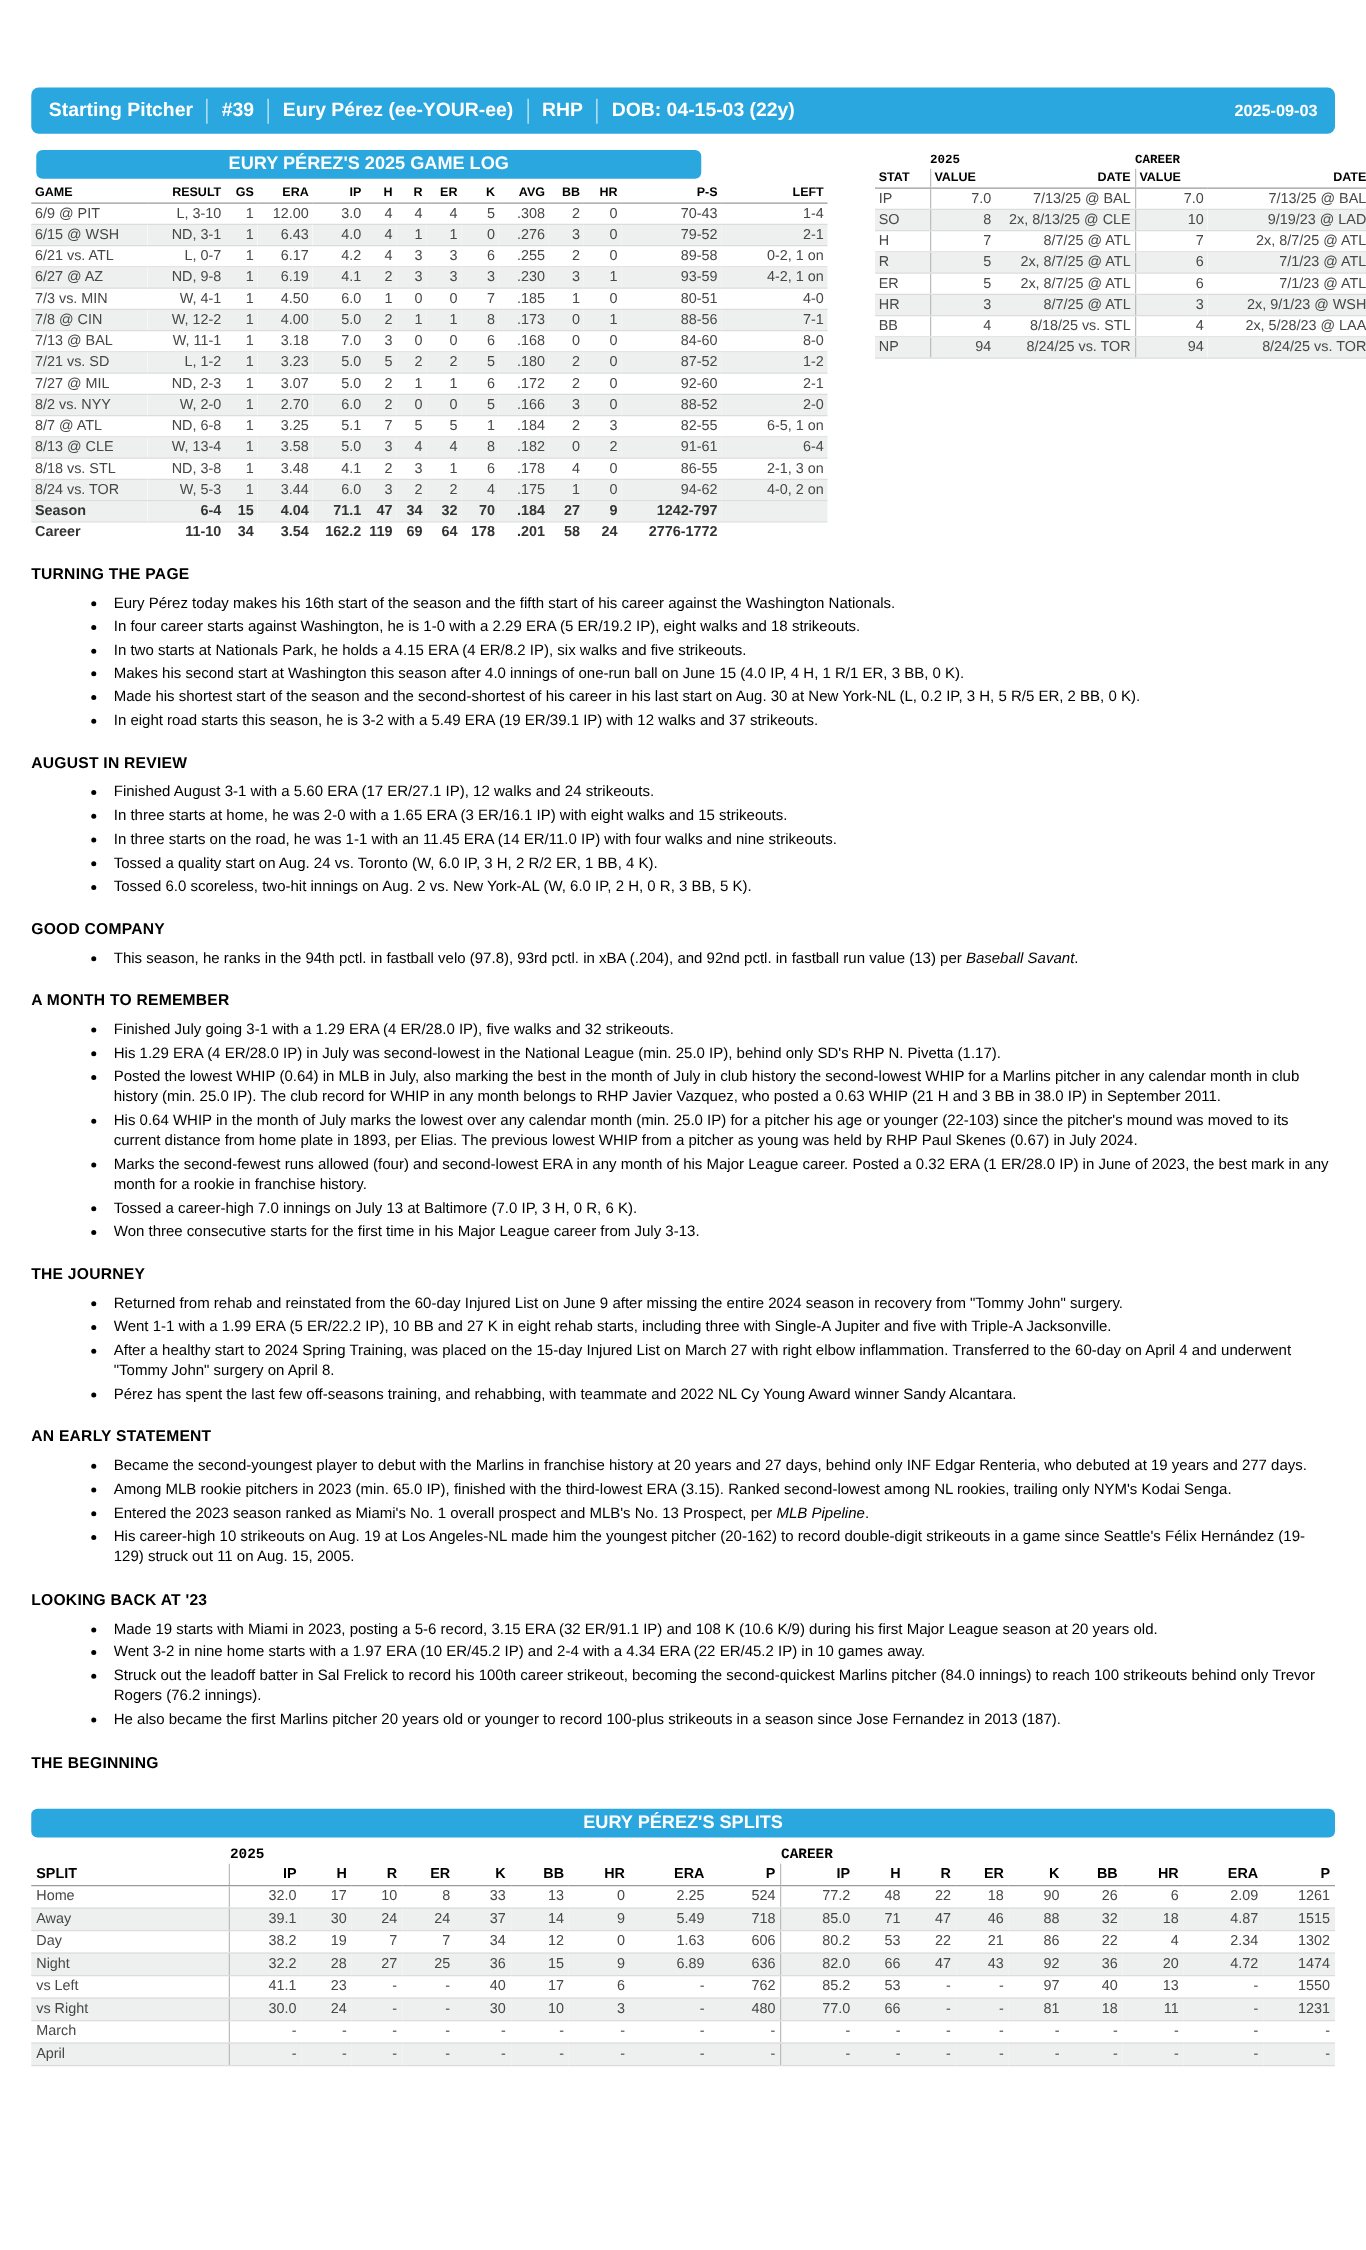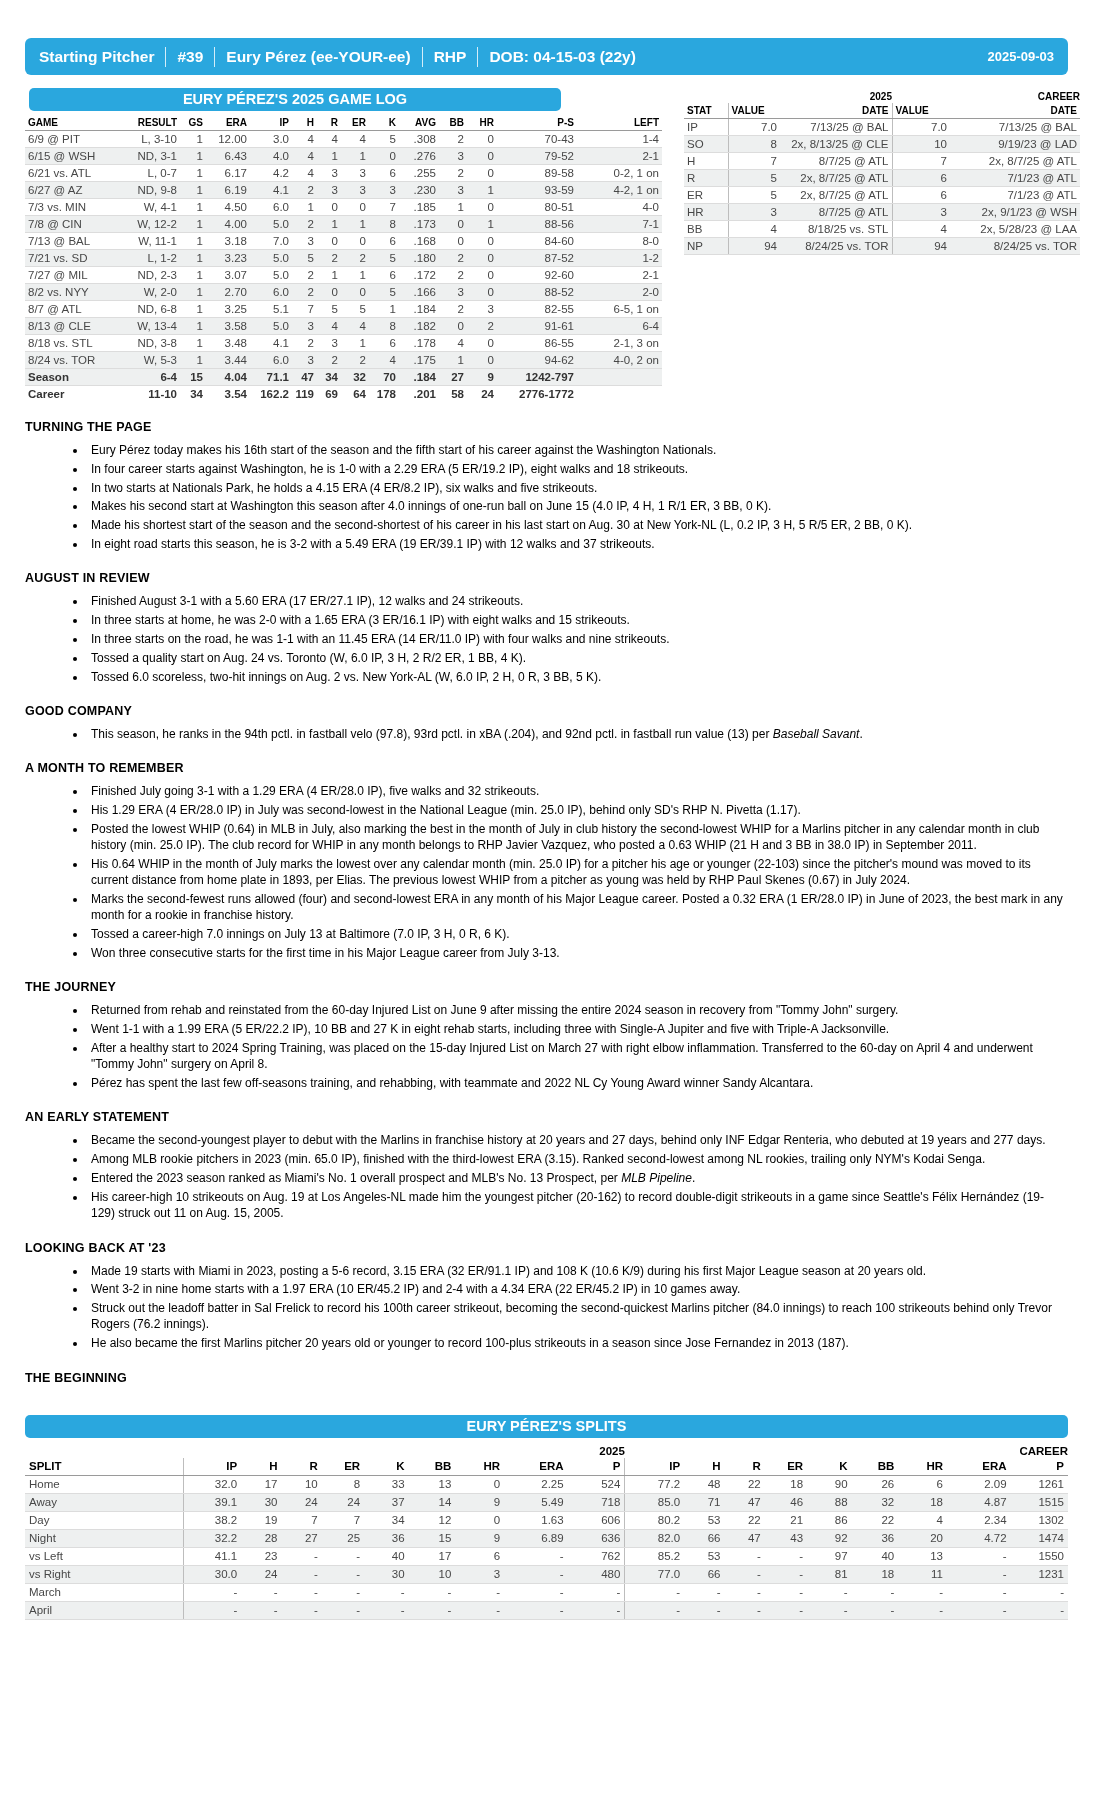--- a/index.html
+++ b/index.html
@@ -2,49 +2,49 @@
 <html style="--accent: #2AA7DE; --stripe: #EEF0F0;"><head>
 <meta charset="utf-8">
 <style>
   :root{ --accent:#2AA7DE; --stripe:#EEF0F0; --hairline:#DCDCDC; --rule:#9A9A9A; --cellink:#474747; }
   *{ box-sizing:border-box; }
   html,body{ margin:0; padding:0; }
   body{
     width:1093px; height:1800px; background:#fff; overflow:hidden;
     font-family:"Liberation Sans", sans-serif; color:#000;
   }
-  .page{ padding:38px 25px 0 25px; }
+  .page{ padding:58px 25px 0 25px;margin-top:12px; }
 
   
   .topbar{
     display:flex; align-items:center; height:37px; background:var(--accent);
     border-radius:6px; color:#fff; padding:0 14px; margin-bottom:13px;
   }
   .topbar-left{ display:flex; align-items:center; gap:0; flex:1; min-width:0; }
   .topbar-item{ font-weight:bold; font-size:15.5px; white-space:nowrap; }
   .topbar-sep{ width:1px; height:20px; background:rgba(255,255,255,.8); margin:0 11px; }
   .topbar-date{ font-weight:bold; font-size:13px; }
 
   
-  .tables-row{ display:flex; gap:22px; align-items:flex-start; }
+  .tables-row{ display:flex; gap:38px; align-items:flex-start; }
   .table-title{
     background:var(--accent); color:#fff; font-weight:bold; font-size:14.5px;
     text-align:center; border-radius:5px; padding:3px 0 4px; margin-bottom:4px;
   }
   .gl-wrap{ width:637px; flex:none; }
   .gl-wrap .table-title{ width:532px; margin-left:4px; }
   .highs-wrap{ flex:1; }
   .highs-wrap .table-title{ width:372px; margin-left:2px; }
 
   table{ border-collapse:collapse; table-layout:fixed; }
   .stat-table{ width:100%; font-size:11.5px; color:var(--cellink); }
   .stat-table th{ font-size:10px; color:#000; font-weight:bold; padding:2px 3px; border-bottom:1.5px solid var(--rule); white-space:nowrap; }
   .stat-table td{ padding:2px 3px; white-space:nowrap; overflow:hidden; border-bottom:1px solid var(--hairline); }
   .stat-table tr.stripe td{ background:var(--stripe); }
-  .al{ text-align:left; } .ar{ text-align:right; } .ac{ text-align:right; }
+  .al{ text-align:left; } .ar{ text-align:right; } .ac{ text-align:left;font-family:Liberation Mono, monospace; }
   .dvl{ border-left:1px solid #BDBDBD; }
   .grp-th{ border-bottom:none !important; font-size:12px; padding:3px 0 1px !important; }
   tr.total-row td{ font-weight:bold; color:#333; }
   tr.season-row td{ border-top:1.5px solid var(--rule); background:var(--stripe); }
   tr.career-row td{ border-bottom:none; }
 
   
   .notes{ margin-top:18px; }
   .note-heading{ font-size:12.5px; font-weight:bold; margin:19px 0 8px 0; letter-spacing:.2px; }
   .note-section:first-child .note-heading{ margin-top:0; }

